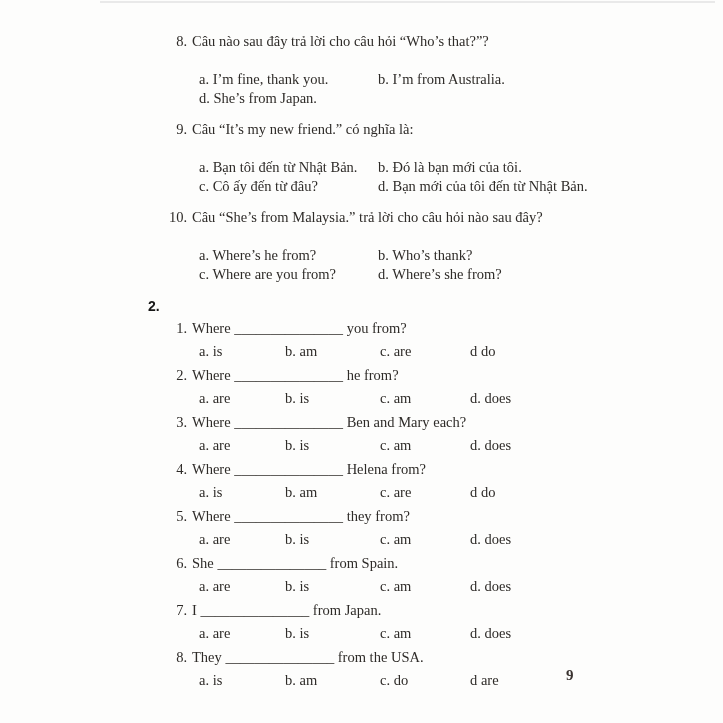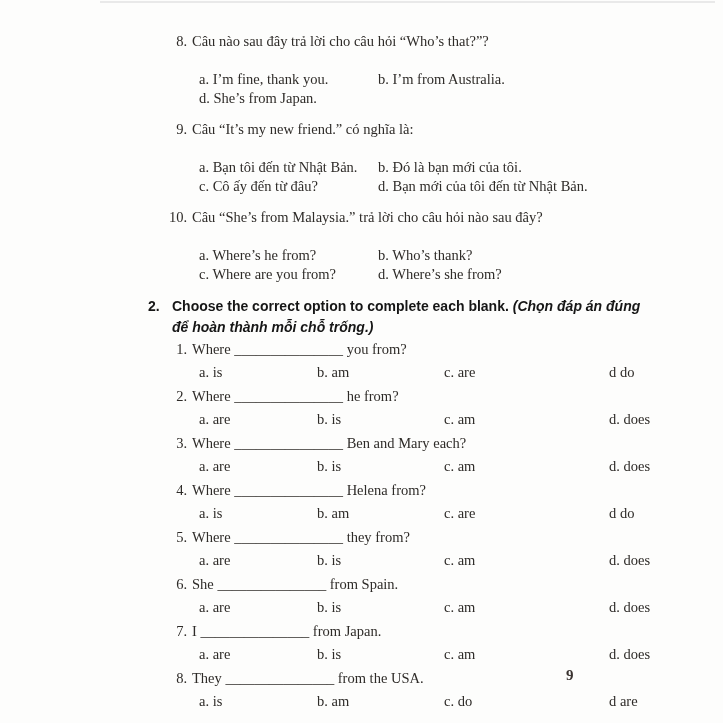--- a/index.html
+++ b/index.html
@@ -42,25 +42,25 @@
     line-height:21px;
     margin-top:8px;
   }
   .secnum { width:24px; flex:none; }
   .sec-line1 { white-space:nowrap; }
   .sec-vi { font-style:italic; }
 
   
   .p2list { margin-top:2px; }
   .p2q { margin-left:17px; margin-bottom:6px; }
-  .p2opts { display:flex; margin-left:34px; margin-top:4px; line-height:18px;gap:32px; }
+  .p2opts { display:flex; margin-left:34px; margin-top:4px; line-height:18px; }
   .p2opts .c1 { width:86px; flex:none; }
   .p2opts .c2 { width:95px; flex:none; }
   .p2opts .c3 { width:90px; flex:none; }
-  .p2opts .c4 { flex:1;margin-left:43px; }
+  .p2opts .c4 { flex:1; }
 
   .pagenum {
     position:absolute; left:566px; top:667px;
     font-family:"Liberation Serif", serif;
     font-weight:bold; font-size:15px; color:#3a3330;
   }
 </style>
 </head>
 <body>
 
@@ -114,24 +114,20 @@
         </div>
         <div class="orow">
           <span class="oa">c. Where are you from?</span>
           <span class="ob">d. Where’s she from?</span>
         </div>
       </div>
     </div>
 
     <div class="sec2">
       <span class="secnum">2.</span>
-      <div class="sectitle">
-        <div class="sec-line1"><span>Choose the correct option to complete each blank.</span> <span class="sec-vi">(Chọn đáp án đúng</span></div>
-        <div class="sec-vi">để hoàn thành mỗi chỗ trống.)</div>
-      </div>
     </div>
 
     <div class="p2list">
 
       <div class="p2q">
         <div class="qhead">
           <span class="qnum">1.</span>
           <span class="qtext">Where _______________ you from?</span>
         </div>
         <div class="p2opts">

